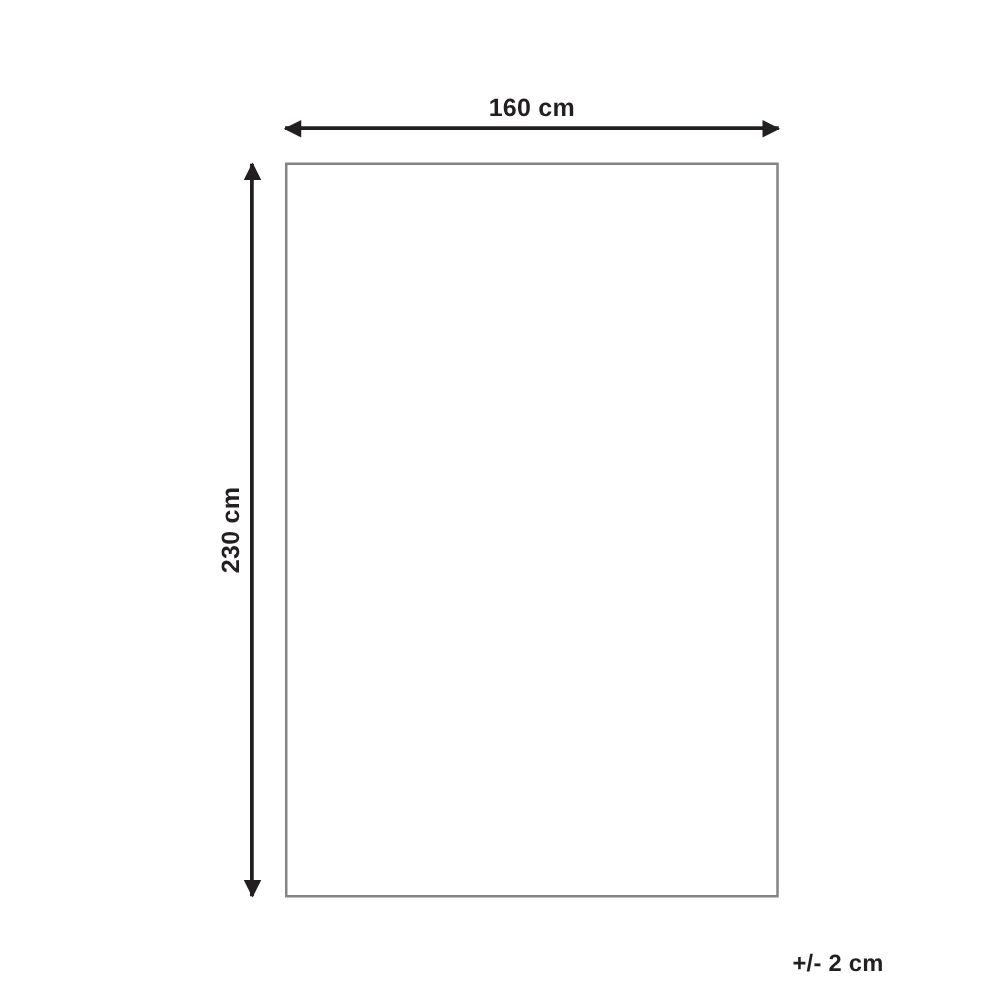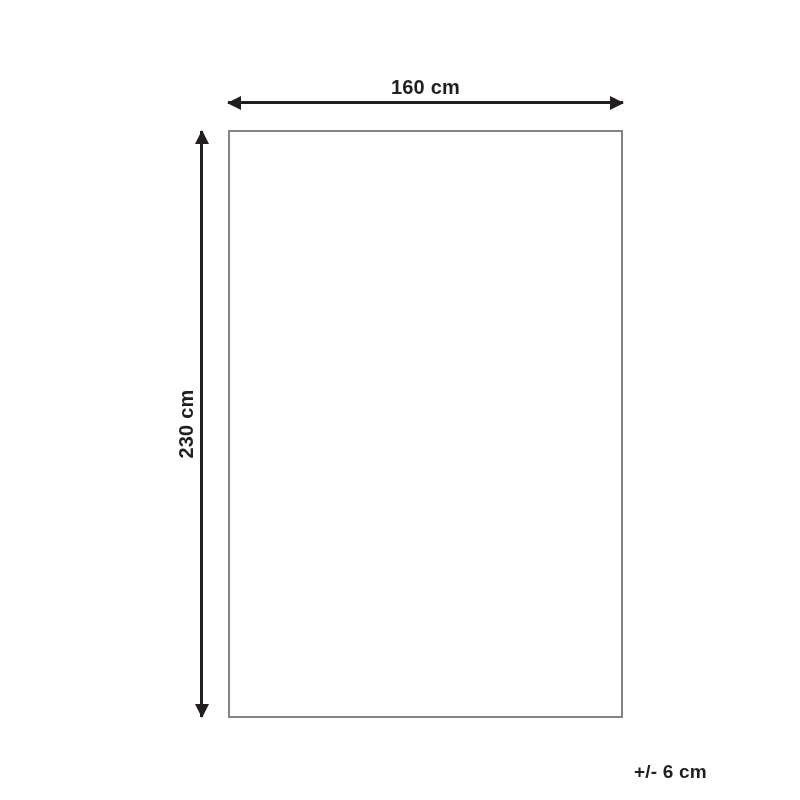--- a/index.html
+++ b/index.html
@@ -107,15 +107,15 @@
 
   <div class="v-arrow">
     <span class="head up"></span>
     <span class="head down"></span>
   </div>
 
   <div class="dim-label width-label">160 cm</div>
 
   <div class="dim-label height-label">230 cm</div>
 
-  <div class="dim-label tolerance-label">+/- 6 cm</div>
+  <div class="dim-label tolerance-label">+/- 2 cm</div>
 
 </div>
 
 </body></html>

